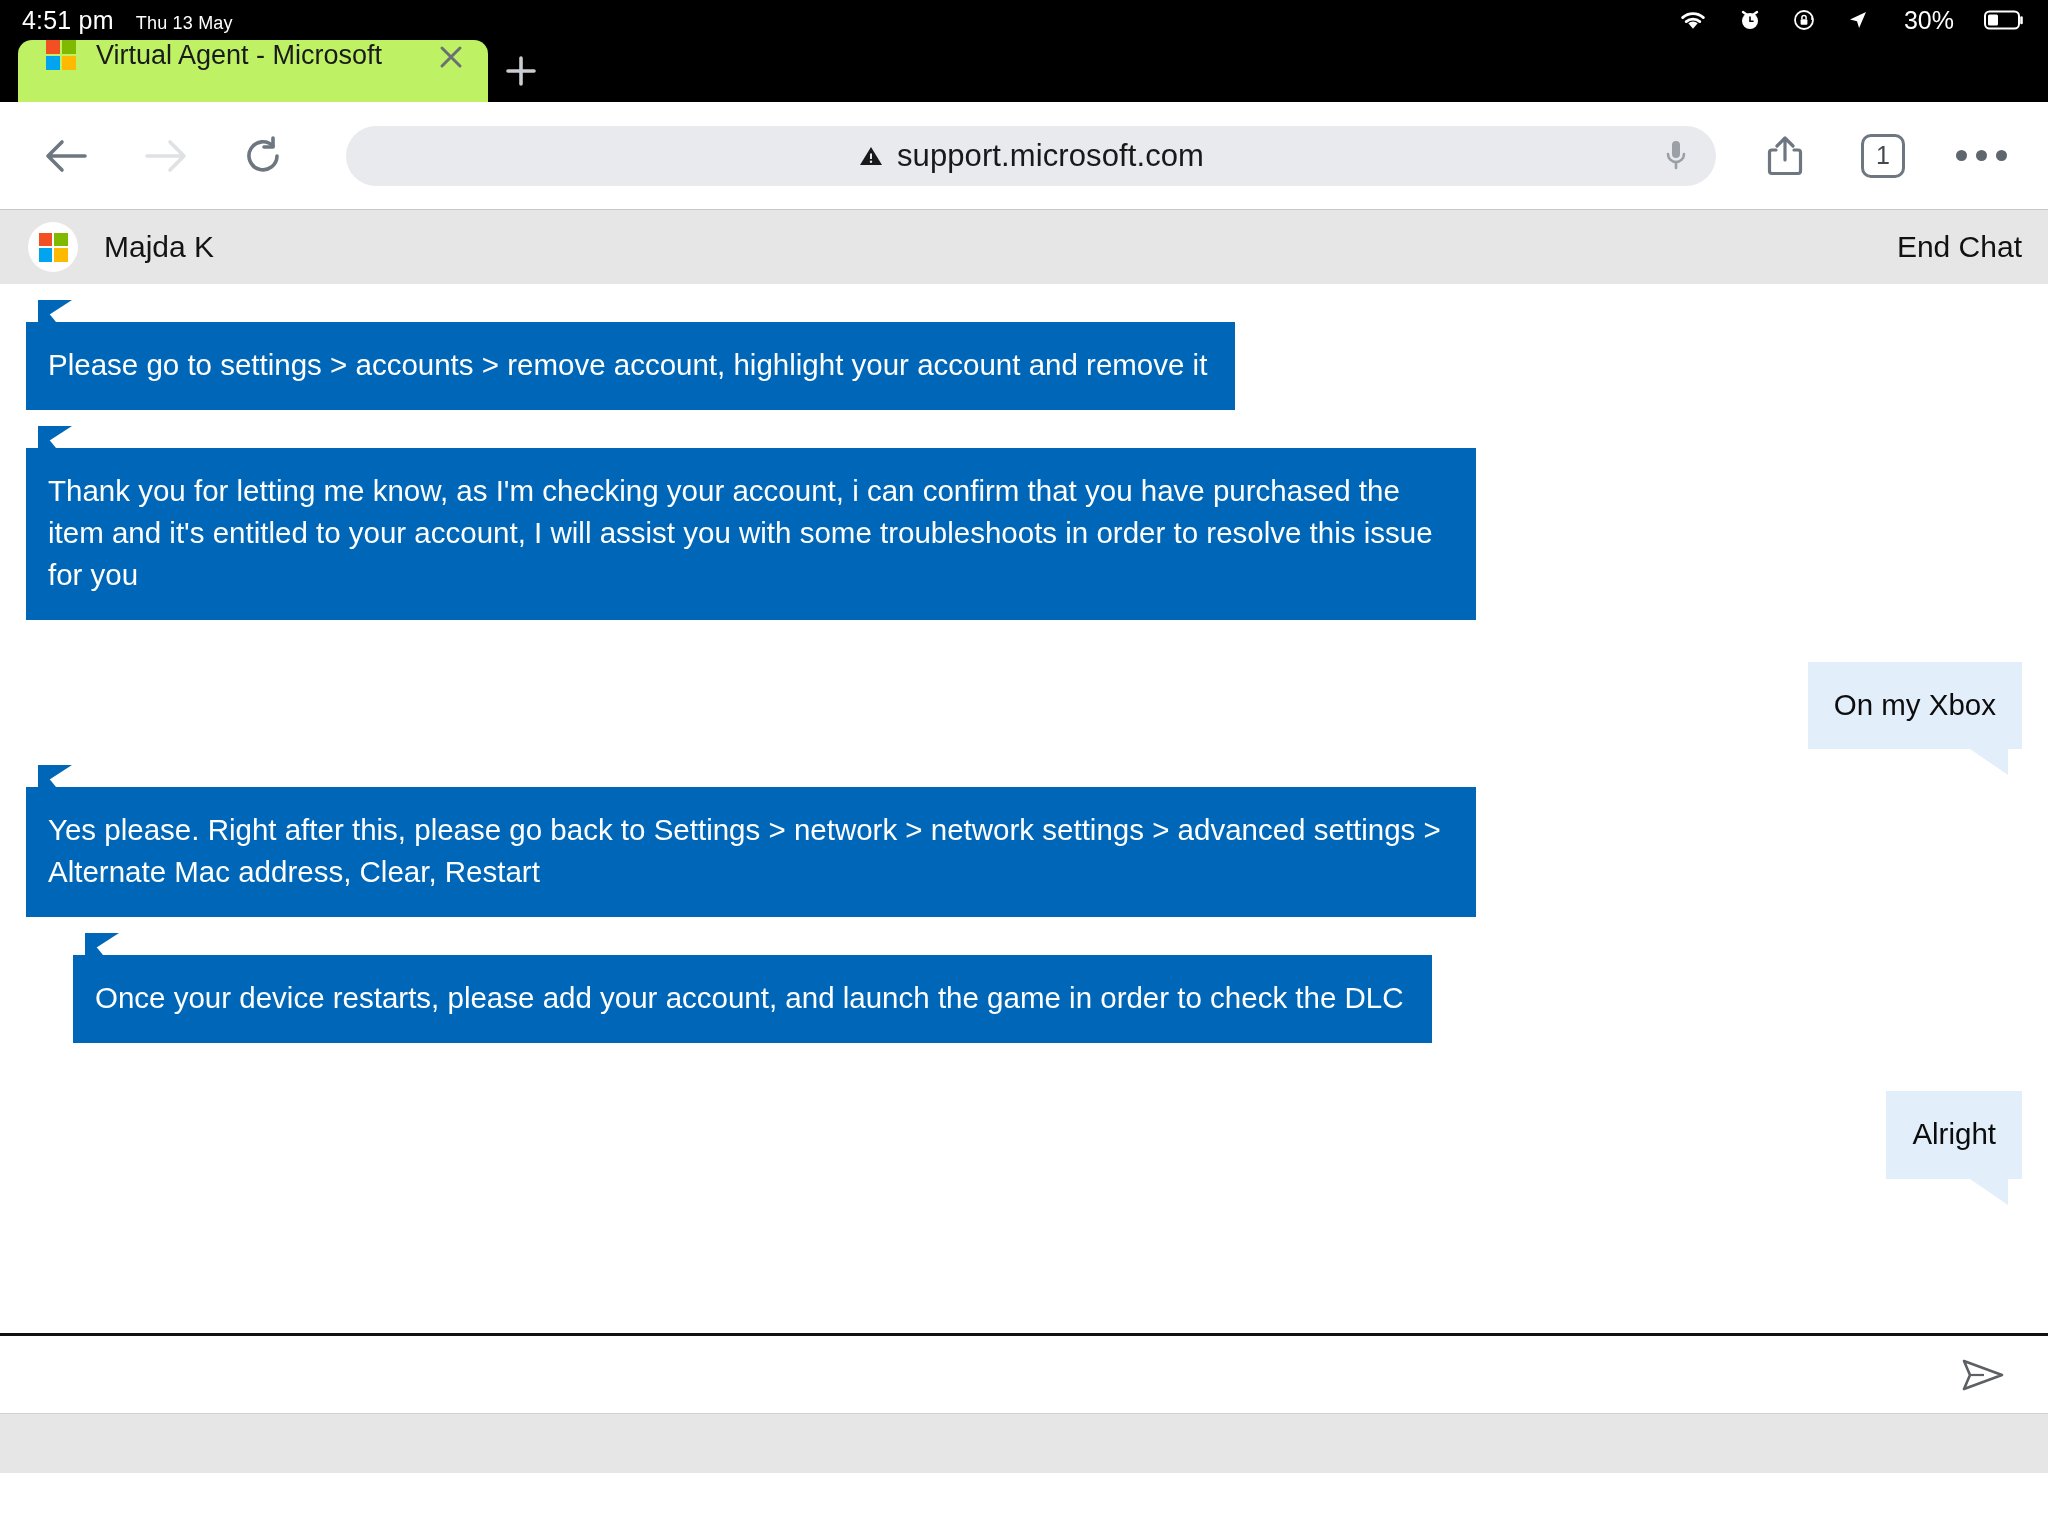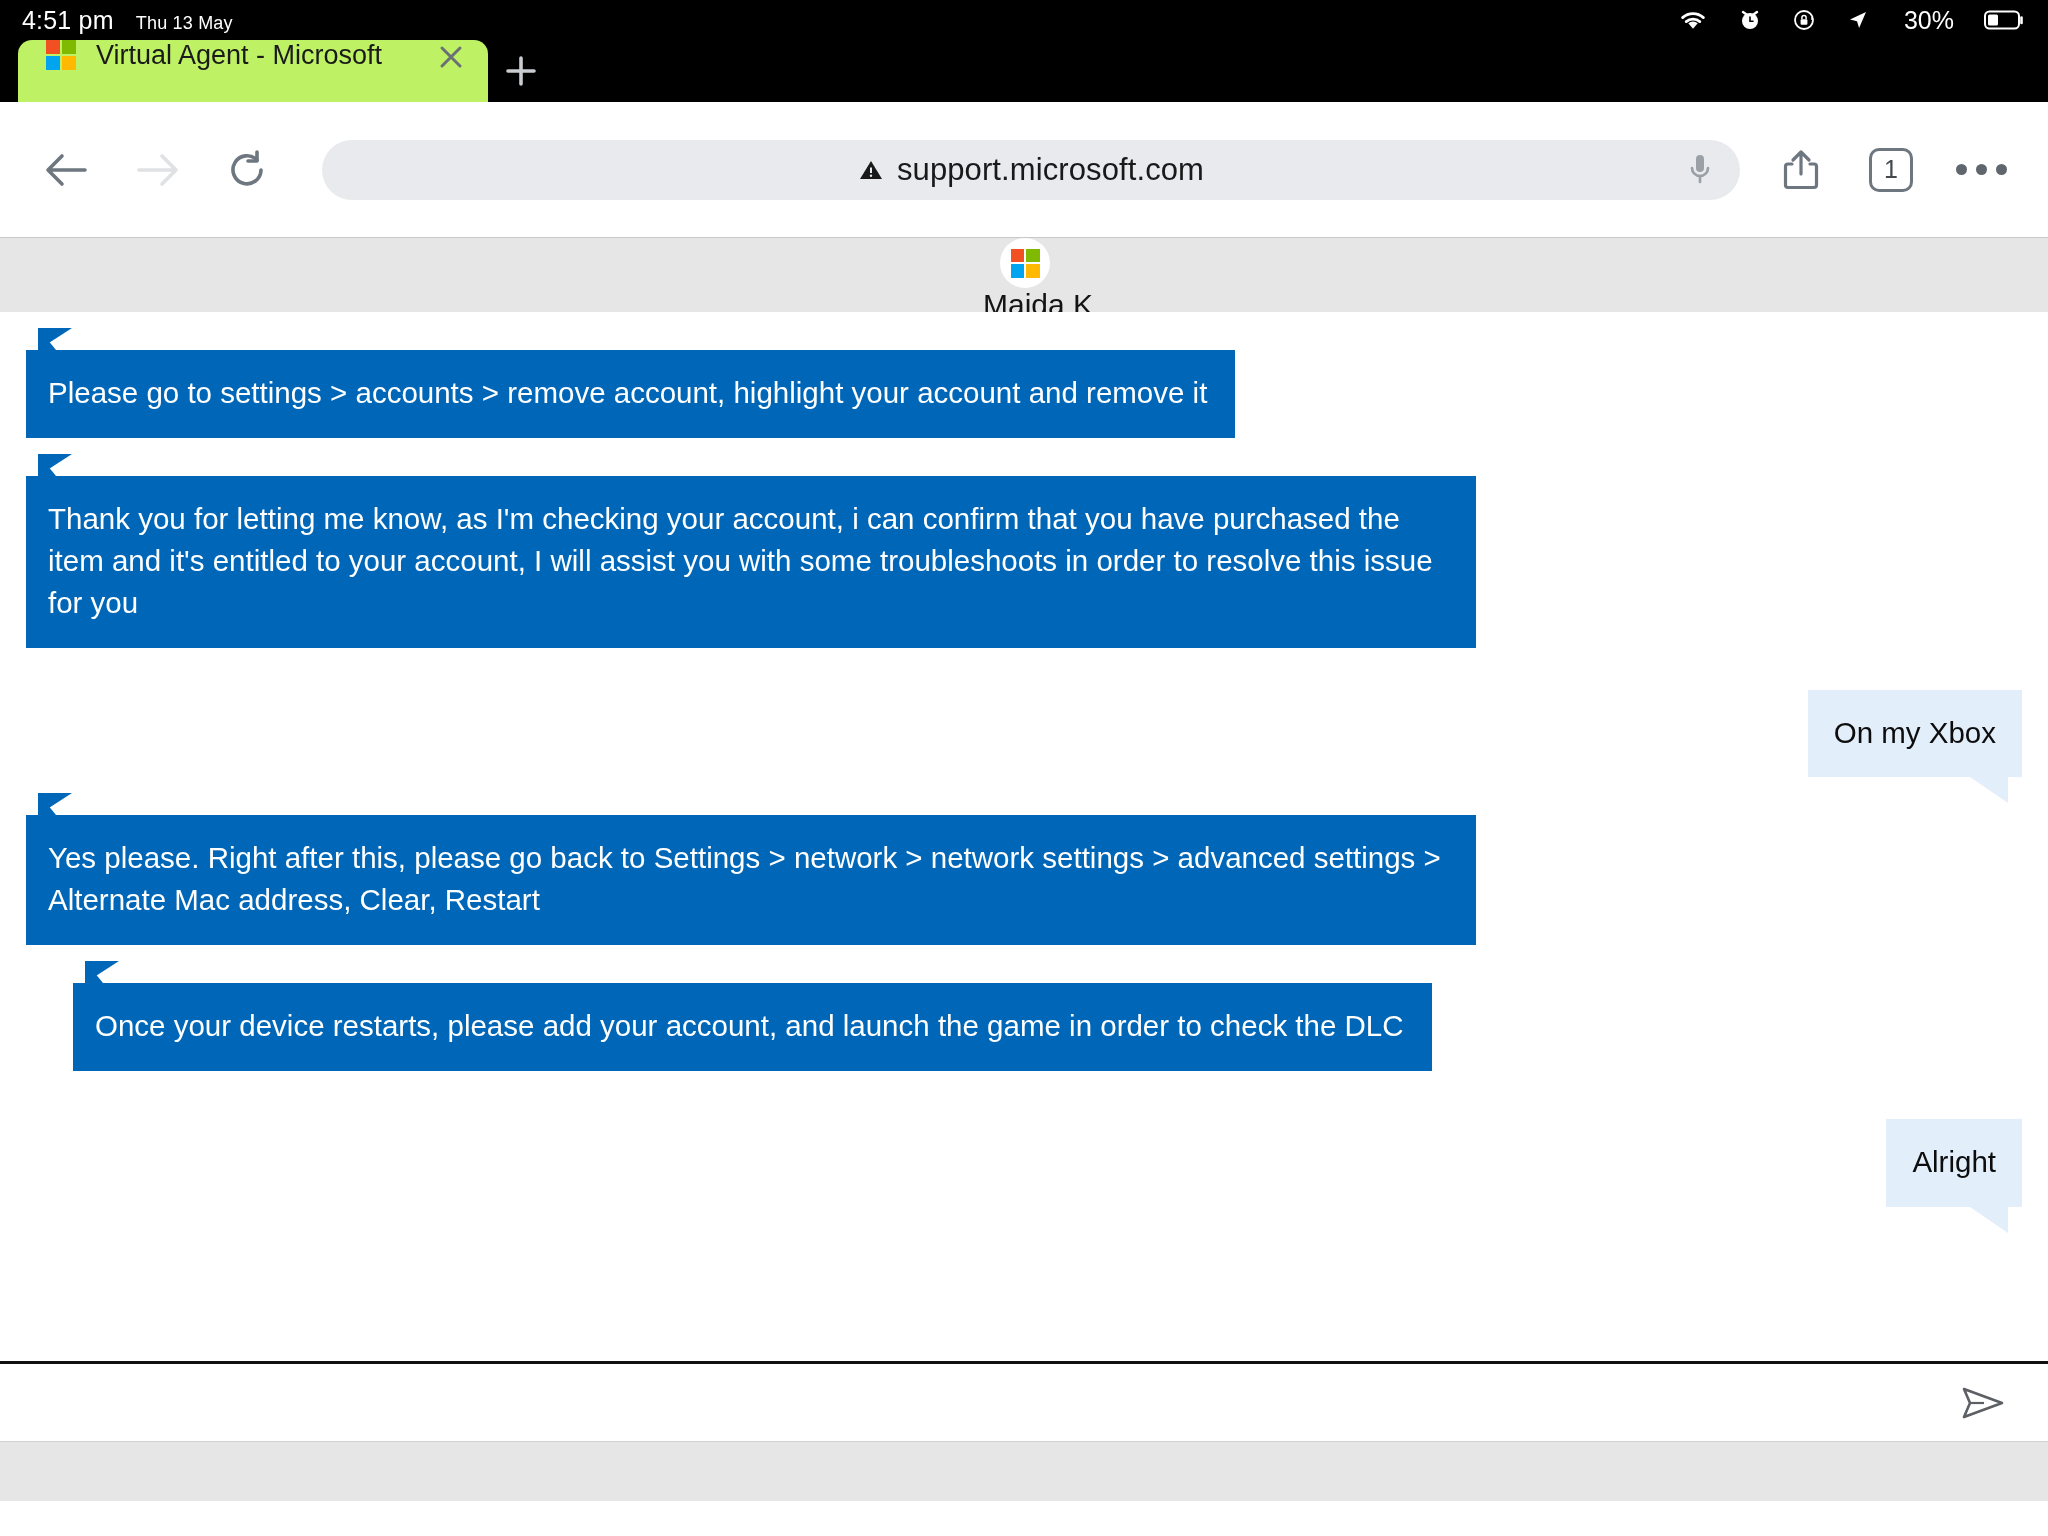--- a/index.html
+++ b/index.html
@@ -50,25 +50,25 @@
     font-size: 27px; color: #1a1a1a; white-space: nowrap; overflow: hidden;
     flex: 1;
     -webkit-mask-image: linear-gradient(to right, #000 calc(100% - 42px), transparent 100%);
     mask-image: linear-gradient(to right, #000 calc(100% - 42px), transparent 100%);
   }
   .tab-close { width: 34px; height: 34px; flex: none; margin-left: 6px; }
   .newtab { width: 66px; height: 62px; display: flex; align-items: center; justify-content: center; }
 
   
   .toolbar {
-    height: 135px; width: 100%;
+    height: 107px; width: 100%;
     background: #ffffff;
     display: flex; align-items: center;
     padding: 12px 24px;
-    gap: 4px;
+    gap: 12px;
   }
   .tb-btn { width: 86px; height: 70px; display: flex; align-items: center; justify-content: center; flex: none; }
   .urlbar {
     flex: 1; height: 60px; margin: 0 14px 0 28px;
     background: #e8eaed; border-radius: 30px;
     display: flex; align-items: center; justify-content: center;
     position: relative;
   }
   .url-text { font-size: 31px; color: #18191a; letter-spacing: .1px; display: flex; align-items: center; gap: 13px; }
   .mic-wrap { position: absolute; right: 14px; top: 50%; transform: translateY(-50%); width: 52px; height: 52px; display: flex; align-items: center; justify-content: center; }
@@ -80,21 +80,20 @@
   .dots { display: flex; gap: 9px; }
   .dots i { width: 11px; height: 11px; border-radius: 50%; background: #5f666e; display: block; }
 
   
   .chat-header {
     height: 75px; width: 100%;
     background: #e6e6e6;
     border-top: 1px solid #c8c8c8;
     display: flex; align-items: center;
     padding: 0 26px 0 28px;
-    flex-direction: column;
   }
   .agent-avatar {
     width: 50px; height: 50px; border-radius: 50%;
     background: #ffffff; flex: none;
     display: flex; align-items: center; justify-content: center;
   }
   .agent-avatar .ms-grid { width: 29px; height: 29px; }
   .agent-name { font-size: 30px; color: #141414; margin-left: 26px; }
   .end-chat { margin-left: auto; font-size: 30px; color: #111111; }
 

